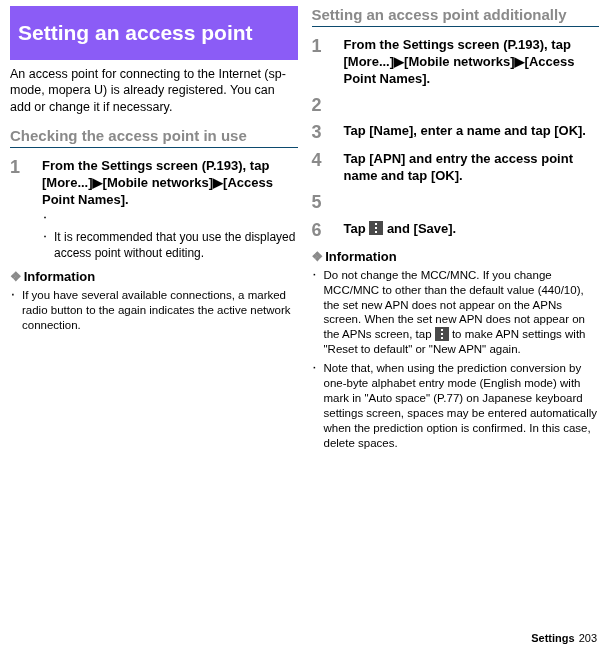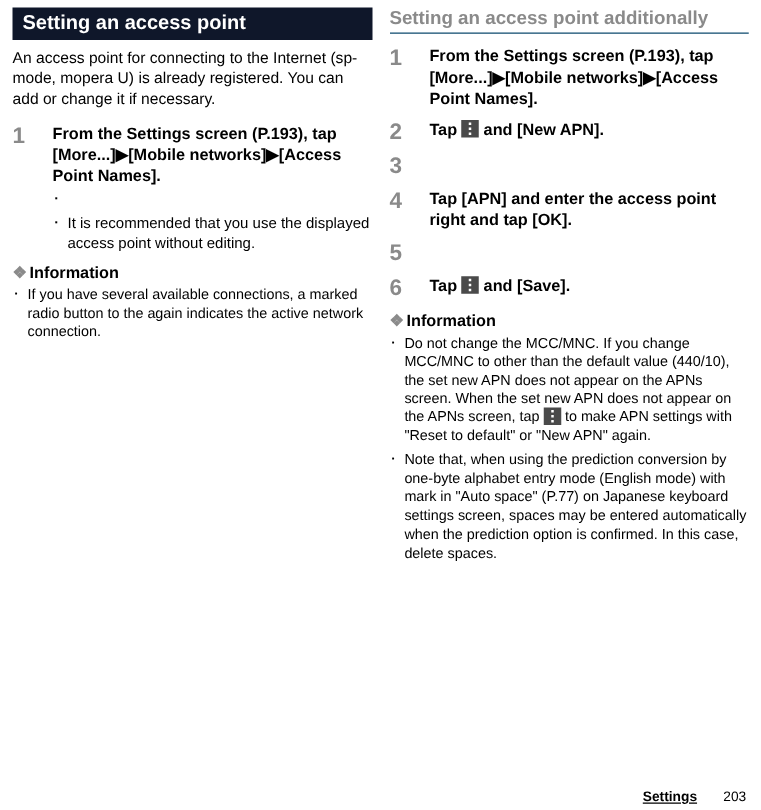--- a/index.html
+++ b/index.html
@@ -1,46 +1,47 @@
 <!DOCTYPE html>
 <html><head>
 <meta charset="utf-8">
 <style>
   * { margin: 0; padding: 0; box-sizing: border-box; }
   body { font-family: Arial, Helvetica, sans-serif; font-size: 12px; color: #000; width: 609px; height: 648px; background: #fff; position: relative; }
   .page { display: flex; gap: 14px; padding: 6px 10px 6px 10px; }
   .col { width: 290px; }
-  .banner { background: #0f172a; color: #fff; font-weight: bold; font-size: 16px; padding: 4px 8px; margin-bottom: 6px; }
+  .banner { background: #8b5cf6; color: #fff; font-weight: bold; font-size: 21px; padding: 15px 8px; margin-bottom: 6px; }
   .intro { font-size: 12.5px; line-height: 1.3; margin-bottom: 12px; }
   .subhead { color: #8a8a8a; font-weight: bold; font-size: 15px; border-bottom: 1px solid #0c4a6e; padding-bottom: 2px; margin-bottom: 10px; line-height: 1.2; }
   .step { display: flex; gap: 12px; margin-bottom: 8px; }
   .step-num { color: #8a8a8a; font-weight: bold; font-size: 18px; width: 20px; flex-shrink: 0; line-height: 1.1; }
   .step-body { font-size: 13px; font-weight: bold; line-height: 1.3; flex: 1; }
   .bullet-dot { display: flex; gap: 6px; font-weight: normal; font-size: 12px; line-height: 1.3; margin-top: 3px; }
   .bullet-dot .dot { width: 6px; flex-shrink: 0; }
   .info-head { font-weight: bold; font-size: 13px; margin-top: 6px; margin-bottom: 4px; }
   .info-head .diamond { color: #8a8a8a; margin-right: 2px; }
   .info-bullet { display: flex; gap: 6px; font-size: 11.5px; line-height: 1.3; margin-bottom: 4px; }
   .info-bullet .dot { width: 6px; flex-shrink: 0; }
   .arrow { font-family: Arial; }
   .menu-icon { display: inline-block; width: 14px; height: 14px; background: #4a4a4a; vertical-align: middle; position: relative; top: -1px; }
   .menu-icon::before { content: ""; position: absolute; left: 6px; top: 2px; width: 2px; height: 2px; background: #fff; box-shadow: 0 4px 0 #fff, 0 8px 0 #fff; }
   .footer { position: absolute; bottom: 4px; right: 12px; font-size: 11px; }
-  .footer .sect { font-weight: bold; margin-right: 21px; text-decoration: underline; }
+  .footer .sect { font-weight: bold; margin-right: 4px; }
 </style>
 </head>
 <body>
 
 <div class="page">
 
   <div class="col">
     <div class="banner">Setting an access point</div>
     <div class="intro">
       <span>An access point for connecting to the Internet (sp-mode, mopera U) is already registered. You can add or change it if necessary.</span><br>
     </div>
+    <div class="subhead">Checking the access point in use</div>
 
     <div class="step">
       <div class="step-num">1</div>
       <div class="step-body">
         <span>From the Settings screen (P.193), tap [More...]</span><span class="arrow">▶</span><span>[Mobile networks]</span><span class="arrow">▶</span><span>[Access Point Names].</span>
         <div class="bullet-dot">
             <span class="dot">･</span>
           </div>
         <div class="bullet-dot">
             <span class="dot">･</span>
@@ -61,30 +62,30 @@
 
     <div class="step">
       <div class="step-num">1</div>
       <div class="step-body">
         <span>From the Settings screen (P.193), tap [More...]</span><span class="arrow">▶</span><span>[Mobile networks]</span><span class="arrow">▶</span><span>[Access Point Names].</span>
       </div>
     </div>
 
     <div class="step">
       <div class="step-num">2</div>
-      <div class="step-body"><span>Tap </span><span class="menu-icon"></span><span> and [New APN].</span></div>
     </div>
 
     <div class="step">
       <div class="step-num">3</div>
+      <div class="step-body">Tap [Name], enter a name and tap [OK].</div>
     </div>
 
     <div class="step">
       <div class="step-num">4</div>
-      <div class="step-body">Tap [APN] and enter the access point right and tap [OK].</div>
+      <div class="step-body">Tap [APN] and entry the access point name and tap [OK].</div>
     </div>
 
     <div class="step">
       <div class="step-num">5</div>
     </div>
 
     <div class="step">
       <div class="step-num">6</div>
       <div class="step-body"><span>Tap </span><span class="menu-icon"></span><span> and [Save].</span></div>
     </div>

